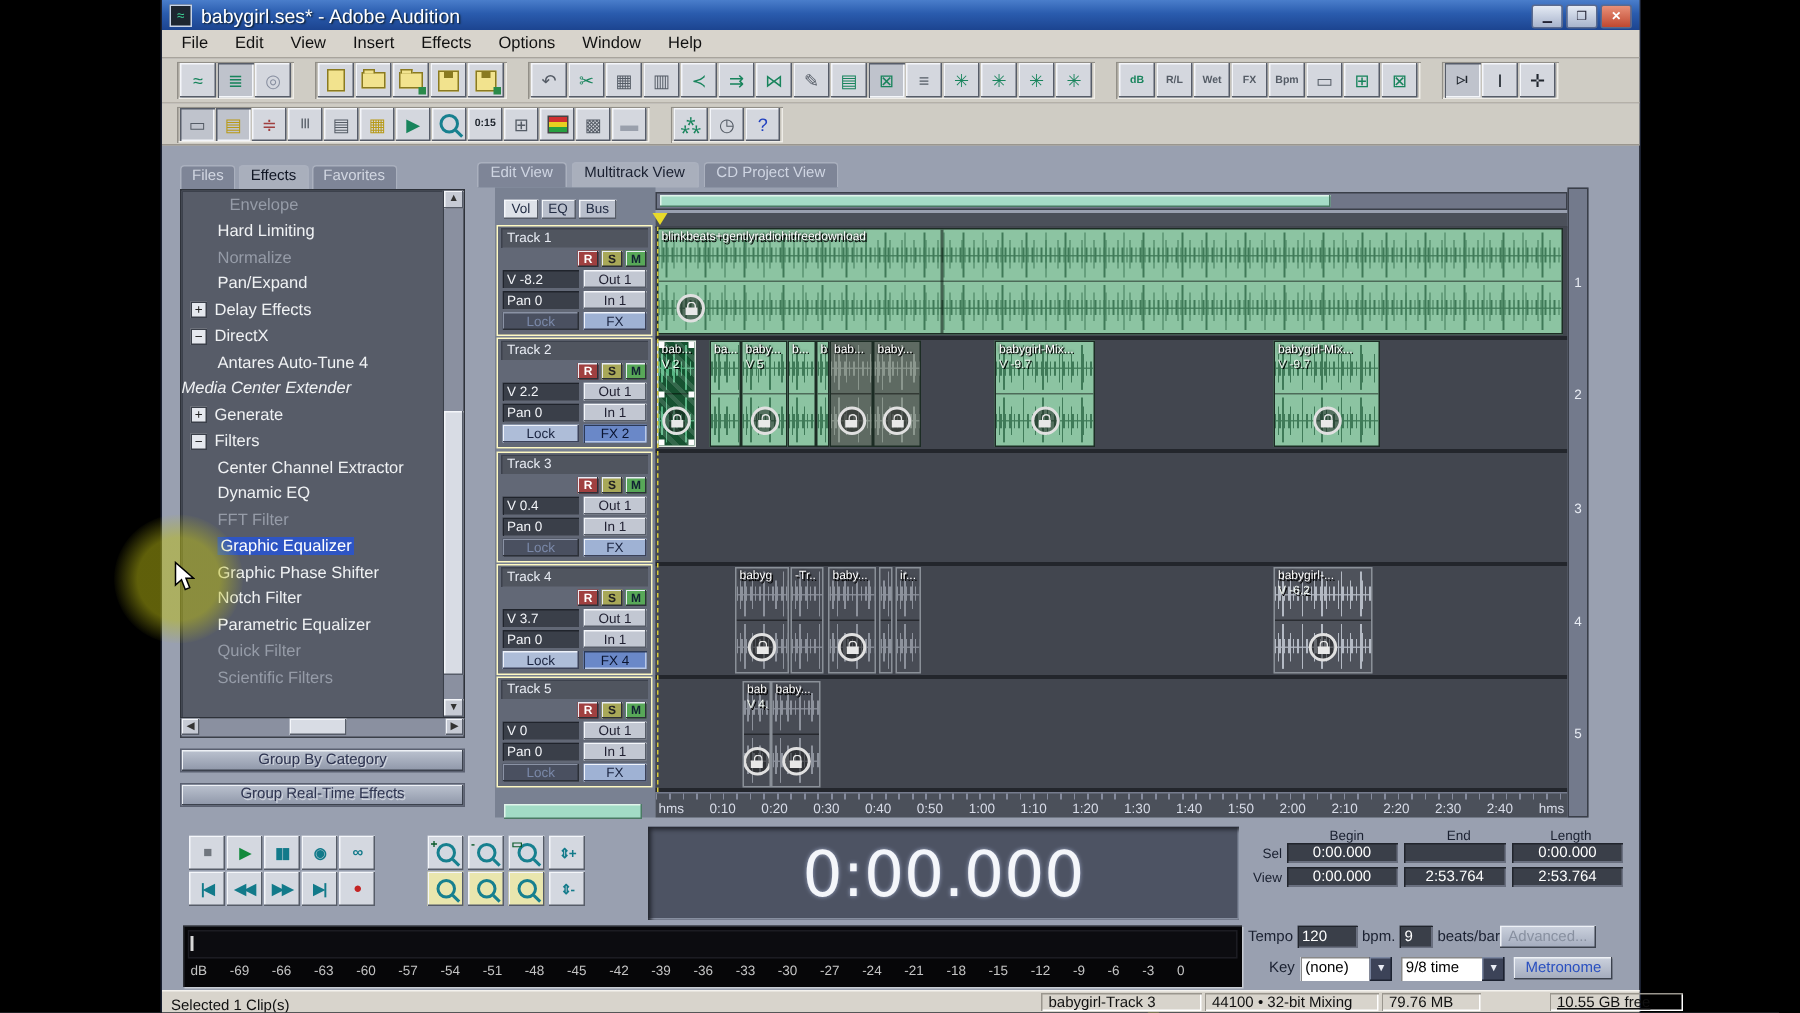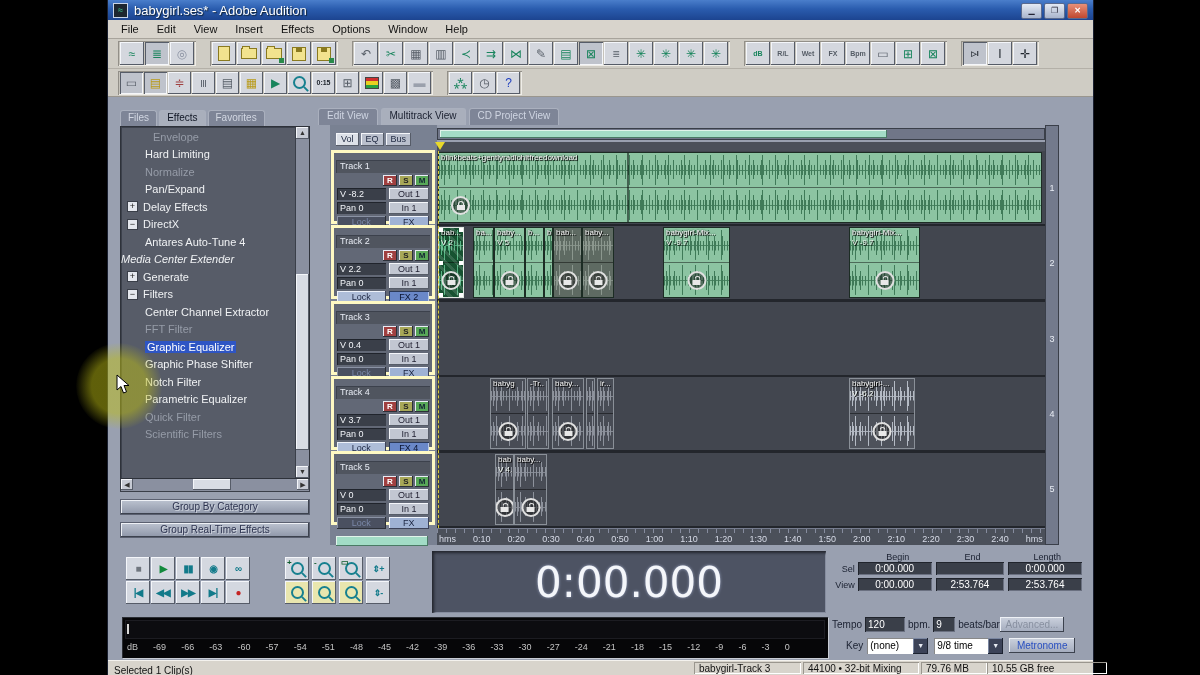--- a/index.html
+++ b/index.html
@@ -75,21 +75,21 @@
   .panel-btn{margin-top:7px;height:14px;background:linear-gradient(180deg,#bcc3d0,#8e96a8);
              box-shadow:inset -1px -1px 0 #3c424e, inset 1px 1px 0 #eef1f6;border:1px solid #5a6070;
              font-size:10px;color:#2e3450;text-align:center;line-height:14px;text-shadow:1px 1px 0 #cfd4de;}
 
   
   #track-controls{position:absolute;left:222px;top:125px;width:107px;height:420px;background:#798192;}
   #mixer-tabs{position:absolute;left:6px;top:8px;display:flex;gap:2px;}
   .mix-tab{height:13px;padding:0 5px;font-size:9px;color:#222c44;background:#b9bfcc;line-height:13px;
            box-shadow:inset -1px -1px 0 #565c68, inset 1px 1px 0 #f4f6fa;}
   .mix-tab.active{background:#dde1e8;}
-  .track-ctrl{position:absolute;left:1px;width:104px;height:74px;background:#626876;border:3px solid #fef9c3;box-sizing:border-box;padding:7px 2px;}
+  .track-ctrl{position:absolute;left:1px;width:104px;height:74px;background:#626876;border:1px solid #fef9c3;box-sizing:border-box;padding:1px 2px;}
   .tc-name{height:12px;background:#50555f;color:#e8ecf4;font-size:9px;padding:1px 0 0 4px;
            box-shadow:inset 1px 1px 0 #3c414c;}
   .tc-rsm{display:flex;justify-content:flex-end;gap:2px;margin:2px 1px;}
   .tc-rsm span{width:14px;height:11px;font-size:8px;font-weight:bold;text-align:center;line-height:11px;
            box-shadow:inset -1px -1px 0 #2c3038, inset 1px 1px 0 #e8ecf4;}
   .tc-r{background:#a04040;color:#fff;}
   .tc-s{background:#a8a858;color:#222;}
   .tc-m{background:#58a858;color:#123;}
   .tc-row{display:flex;gap:3px;margin:2px 1px;}
   .tc-field{width:52px;height:12px;background:#3a3f49;color:#f2f4f8;font-size:9px;padding:0 0 0 3px;line-height:12px;
@@ -447,20 +447,23 @@
             <span class="expander">+</span>
             <span>Generate</span>
           </div>
           <div class="tree-item" style="padding-left: 6px;">
             <span class="expander">−</span>
             <span>Filters</span>
           </div>
           <div class="tree-item" style="padding-left: 24px;">
             <span>Center Channel Extractor</span>
           </div>
+          <div class="tree-item" style="padding-left: 24px;">
+            <span>Dynamic EQ</span>
+          </div>
           <div class="tree-item disabled" style="padding-left: 24px;">
             <span>FFT Filter</span>
           </div>
           <div class="tree-item" style="padding-left: 24px;">
             <span class="sel-label">Graphic Equalizer</span>
           </div>
           <div class="tree-item" style="padding-left: 24px;">
             <span>Graphic Phase Shifter</span>
           </div>
           <div class="tree-item" style="padding-left: 24px;">
@@ -946,21 +949,21 @@
         </span>
         <span class="sess-btn" style="color:#2a50c0;width:58px">Metronome</span>
       </div>
     </div>
 
     <div id="statusbar">
       <span id="status-left">Selected 1 Clip(s)</span>
     <span class="status-seg" style="left: 586px; width: 107px;">babygirl-Track 3</span>
         <span class="status-seg" style="left: 695px; width: 116px;">44100 • 32-bit Mixing</span>
         <span class="status-seg" style="left: 813px; width: 66px;">79.76 MB</span>
-        <span class="status-seg" style="left: 879px; width: 120px;">10.55 GB free</span>
+        <span class="status-seg" style="left: 925px; width: 89px; text-decoration: underline;">10.55 GB free</span>
       </div>
   </div>
 
   <div id="spotlight"></div>
   <svg id="cursor" width="14" height="21" viewBox="0 0 14 21">
     <path d="M1,1 L1,16 L5,12.5 L7.5,19 L10.5,17.8 L8,11.5 L13,11.5 Z" fill="#fff" stroke="#000" stroke-width="1"></path>
   </svg>
 </div>
 
 </body></html>

